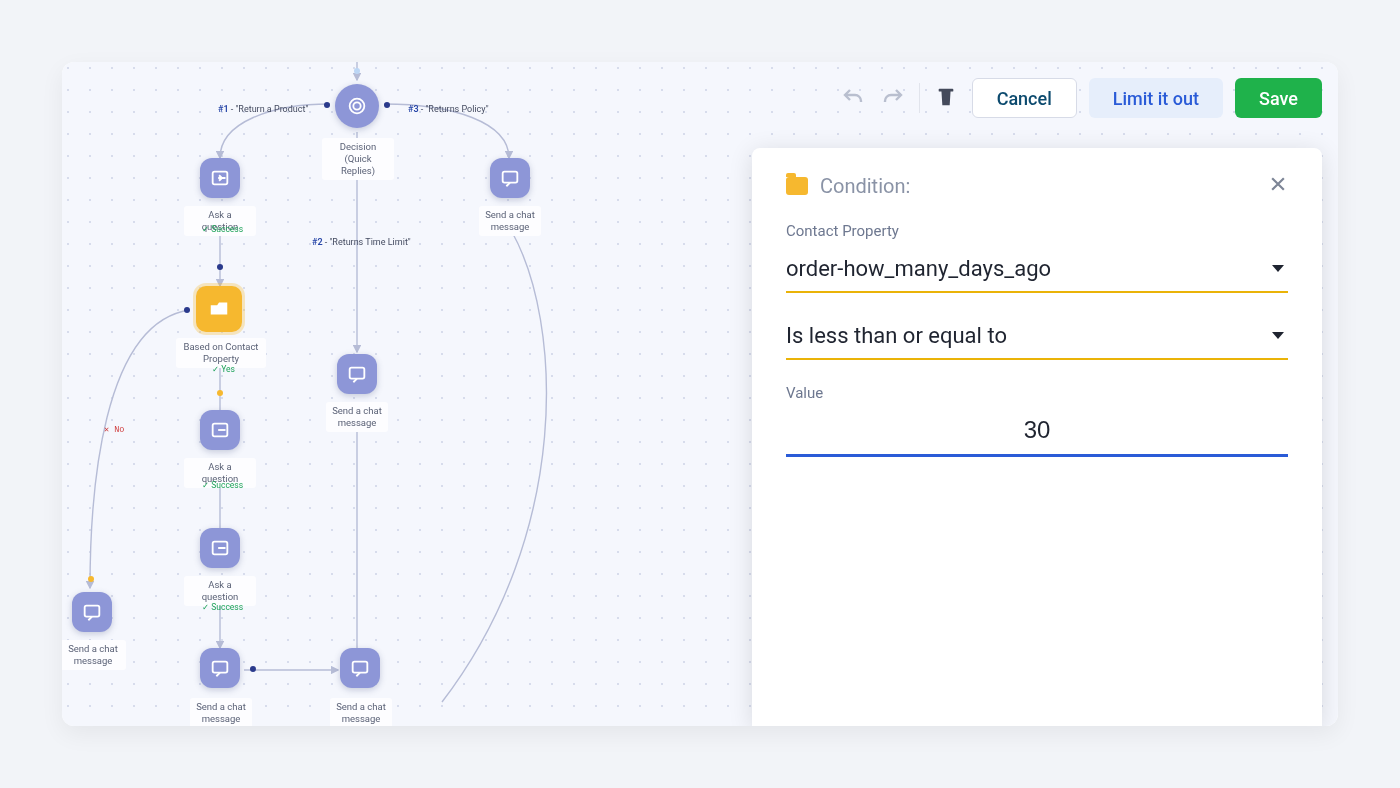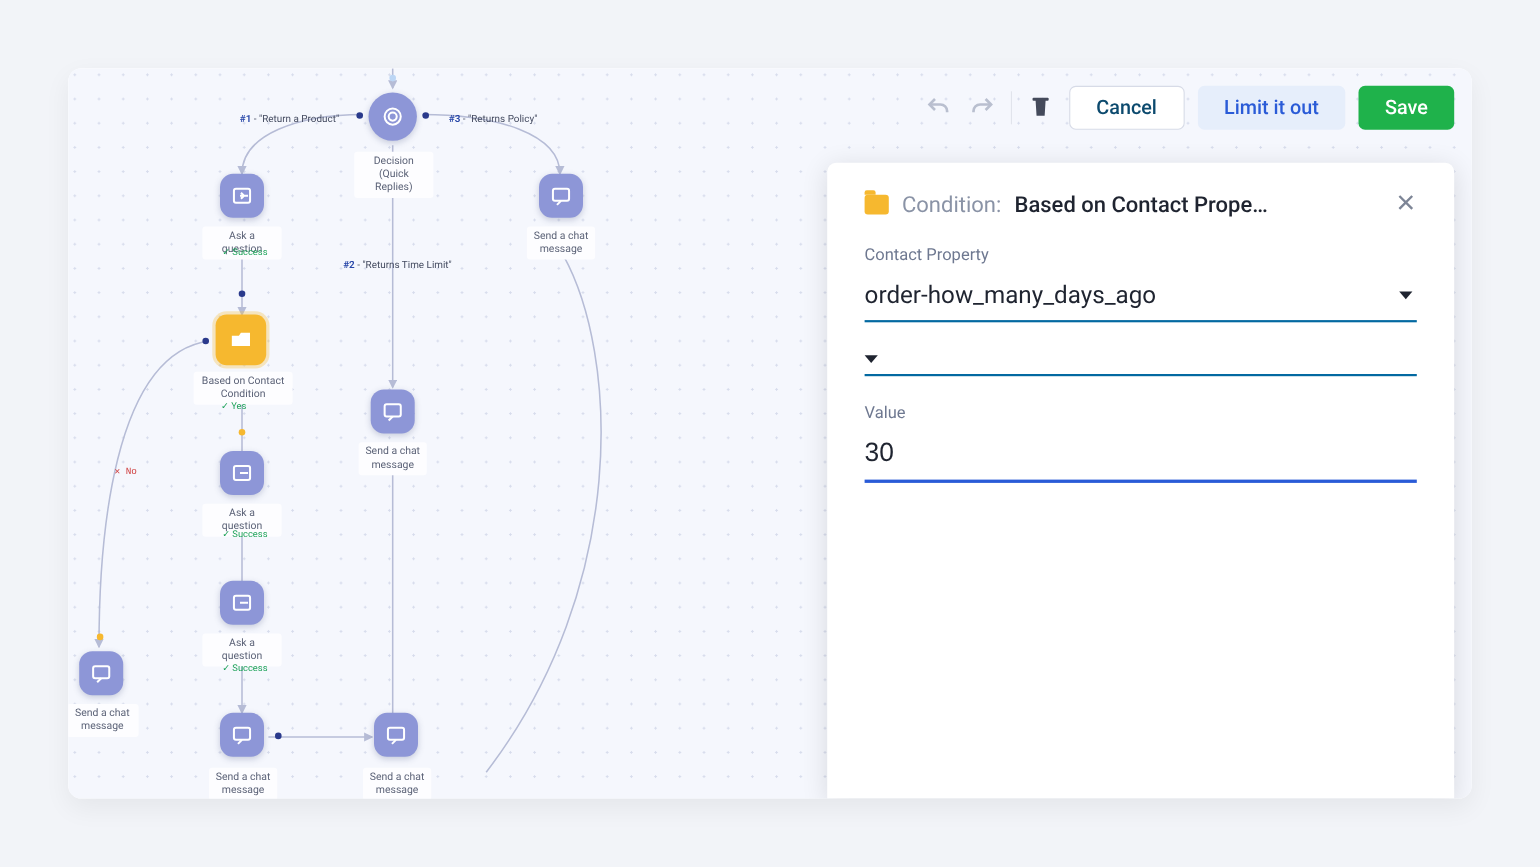--- a/index.html
+++ b/index.html
@@ -48,26 +48,26 @@
     content:""; position:absolute; top:-4px; left:0; width:10px; height:4px;
     background:#f6b82f; border-radius:2px 2px 0 0;
   }
   .panel-title { font-size:20px; color:#8a93a6; font-weight:400;}
   .panel-title-val { font-size:20px; color:#1f2430; font-weight:500; white-space:nowrap; overflow:hidden; text-overflow:ellipsis; max-width:260px;}
   .close-x { margin-left:auto; color:#7d8596; cursor:pointer;}
   .field-label { font-size:15px; color:#6e7890; margin-top:10px; margin-bottom:10px;}
   .select {
     display:flex; justify-content:space-between; align-items:center;
     font-size:22px; color:#1f2430; padding:6px 0 10px 0;
-    border-bottom:2px solid #0369a1; cursor:pointer; margin-bottom:24px;
+    border-bottom:2px solid #eab308; cursor:pointer; margin-bottom:24px;
   }
   .select .caret { width:0;height:0;border-left:6px solid transparent;border-right:6px solid transparent;border-top:7px solid #1f2430; margin-right:4px;}
   .value-input {
     width:100%; border:none; outline:none; font-size:24px; color:#1f2430;
-    border-bottom:3px solid #2a5bd7; padding:4px 0 10px 0; background:transparent;
+    border-bottom:3px solid #2a5bd7; padding:4px 0 10px 0; background:transparent;text-align:center;
   }
   .node {
     position:absolute; width:52px; height:52px; border-radius:14px;
     background:#8d96d7; display:flex; align-items:center; justify-content:center;
     box-shadow:0 2px 6px rgba(60,70,120,0.25);
   }
   .node.start { width:44px; height:44px; border-radius:22px; background:#8d96d7;}
   .node.selected { background:#f6b82f; border-radius:10px; box-shadow:0 0 0 3px rgba(246,184,47,0.3);}
   .node.small { width:40px; height:40px; border-radius:12px;}
   .node-label {
@@ -159,22 +159,22 @@
     <div class="node-label" style="left:122px; top:144px; width:72px;">Ask a question</div>
     <div class="status ok" style="left:140px; top:162px;">Success</div>
     <div class="dot" style="left:155px; top:202px;"></div>
 
     <div class="dot" style="left:122px; top:245px;"></div>
     <div class="node selected" style="left:134px; top:224px; width:46px; height:46px;">
       <svg class="icon-svg" viewBox="0 0 24 24" style="stroke:#fff;">
           <path d="M3 8h7l2-3h9v13H3z" fill="#fff" stroke="none"></path>
         </svg>
     </div>
-    <div class="node-label" style="left:114px; top:276px; width:90px;">Based on Contact Condition</div>
-    <div class="status yes" style="left:139px; top:302px;">Yes</div>
+    <div class="node-label" style="left:114px; top:276px; width:90px;">Based on Contact Property</div>
+    <div class="status yes" style="left:150px; top:302px;">Yes</div>
 
     <div class="status no" style="left:42px; top:362px;font-family:Liberation Mono, monospace;">No</div>
     <div class="dot gold" style="left:26px; top:514px;"></div>
 
     <div class="node small" style="left:10px; top:530px;">
       <svg class="icon-svg" viewBox="0 0 24 24">
           <rect x="4" y="5" width="16" height="12" rx="2"></rect>
           <path d="M8 21l4-4"></path>
         </svg>
     </div>
@@ -254,35 +254,35 @@
       </div>
       <div class="btn btn-outline">Cancel</div>
       <div class="btn btn-ghost">Limit it out</div>
       <div class="btn btn-primary">Save</div>
     </div>
 
     <div class="panel">
       <div class="panel-header">
         <div class="folder-badge"></div>
         <div class="panel-title">Condition:</div>
-        <div class="panel-title-val">Based on Contact Prope…</div>
         <div class="close-x">
           <svg width="20" height="20" viewBox="0 0 24 24" stroke="currentColor" stroke-width="2.6" fill="none">
               <path d="M5 5l14 14M19 5L5 19"></path>
             </svg>
         </div>
       </div>
 
       <div class="field-label">Contact Property</div>
       <div class="select">
         <span>order-how_many_days_ago</span>
         <span class="caret"></span>
       </div>
 
       <div class="select">
+        <span>Is less than or equal to</span>
         <span class="caret"></span>
       </div>
 
       <div class="field-label">Value</div>
       <input class="value-input" value="30" style="">
     </div>
 
   </div>
 </div>
 

